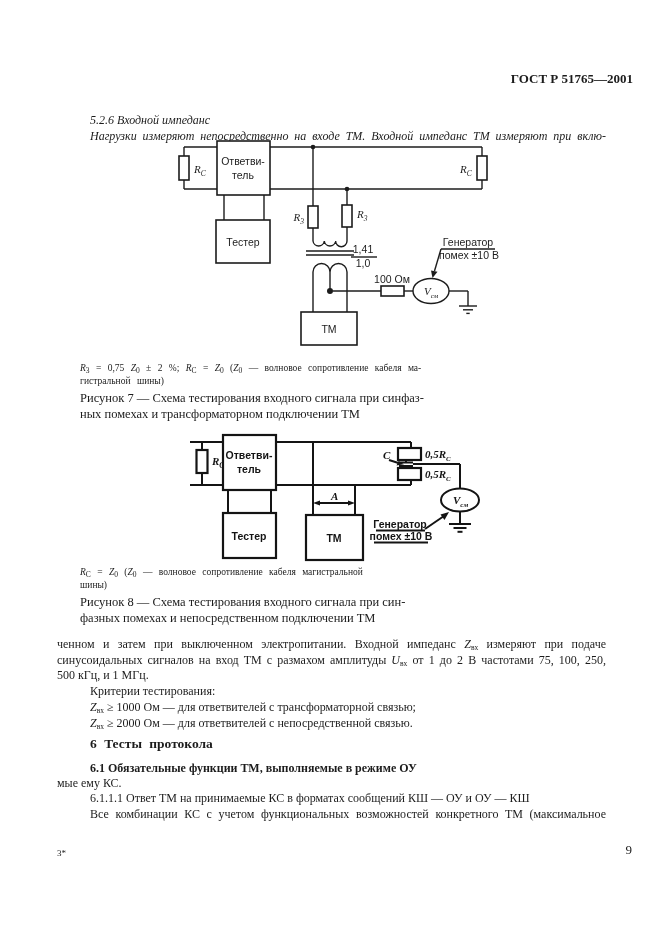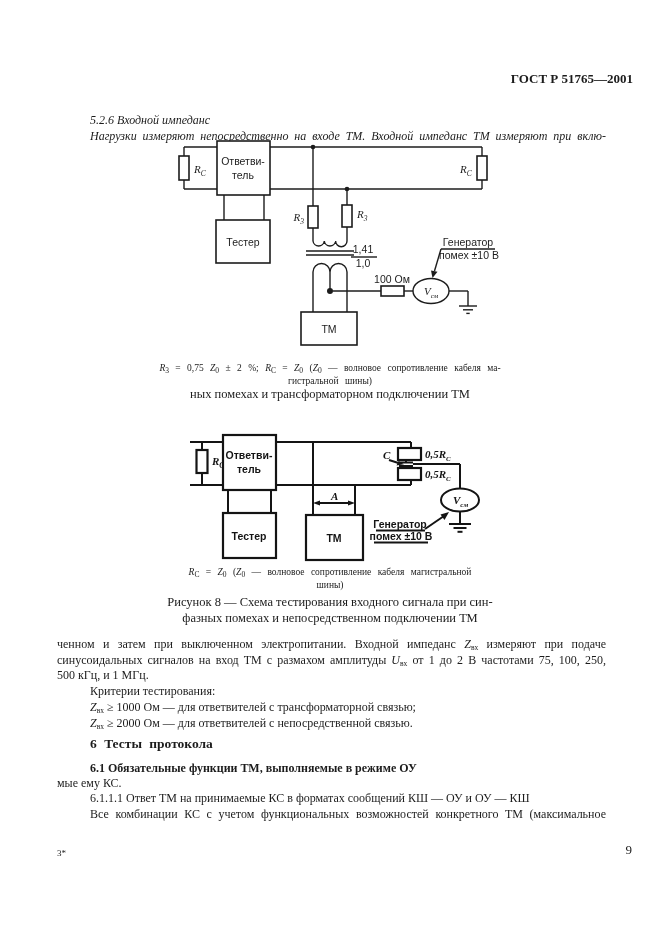--- a/index.html
+++ b/index.html
@@ -10,21 +10,21 @@
   }
   .abs { position:absolute; }
   .doc-header { top:71px; left:0; right:56px; text-align:right;
     font-weight:bold; font-size:13px; }
   .textcol { left:57px; width:549px; font-size:12px; line-height:15.7px; }
   .ind { text-indent:33px; }
   .jl { text-align:justify; text-align-last:justify; }
   .bold { font-weight:bold; }
   sub.sb { font-size:7.5px; vertical-align:-2px; line-height:0; }
   .vr { font-style:italic; }
-  .capblock { left:80px; width:500px; text-align:center; }
+  .capblock { left:80px; width:500px; }
   .formula { font-size:9.5px; line-height:12.5px; word-spacing:4px; }
   .figcap { font-size:12.5px; line-height:15.5px; margin-top:4px; }
   .footer-mark { left:57px; top:848px; font-size:9px; }
   .page-num { right:57px; top:842px; font-size:13px; }
 
   
   svg text { fill:#1c1c1c; }
   .st { font-family:"Liberation Sans", sans-serif; font-size:10.5px; }
   .sv { font-family:"Liberation Serif", serif; font-style:italic; font-size:11px; }
   .f7 line, .f7 path, .f7 rect, .f7 ellipse { stroke:#1c1c1c; stroke-width:1.4; fill:none; }
@@ -114,20 +114,21 @@
       <line x1="293" y1="112" x2="347" y2="112"></line>
       <text class="st" x="321" y="122" text-anchor="middle">помех ±10 В</text>
       <line x1="293" y1="112" x2="286.5" y2="134"></line>
       <polygon class="ah" points="284.5,141 283,133.5 289.5,134.8"></polygon>
     </svg>
   </div>
 
   <div class="abs capblock" style="top:362px;">
     <div class="formula"><span class="vr">R</span><sub class="sb">3</sub><span> = 0,75 </span><span class="vr">Z</span><sub class="sb">0</sub><span> ± 2 %; </span><span class="vr">R</span><sub class="sb">C</sub><span> = </span><span class="vr">Z</span><sub class="sb">0</sub><span> (</span><span class="vr">Z</span><sub class="sb">0</sub><span> — волновое сопротивление кабеля ма-</span></div>
     <div class="formula">гистральной шины)</div>
+    <div class="figcap">Рисунок 7 — Схема тестирования входного сигнала  при синфаз-</div>
     <div class="figcap" style="margin-top:0;">ных помехах и трансформаторном подключении ТМ</div>
   </div>
 
   <div class="abs" style="left:178px; top:428px;">
     <svg class="f8" width="320" height="135" viewBox="0 0 320 135">
 
       <line x1="12" y1="14" x2="233" y2="14"></line>
       <line x1="12" y1="57" x2="233" y2="57"></line>
 
       <line x1="24" y1="14" x2="24" y2="22"></line>

